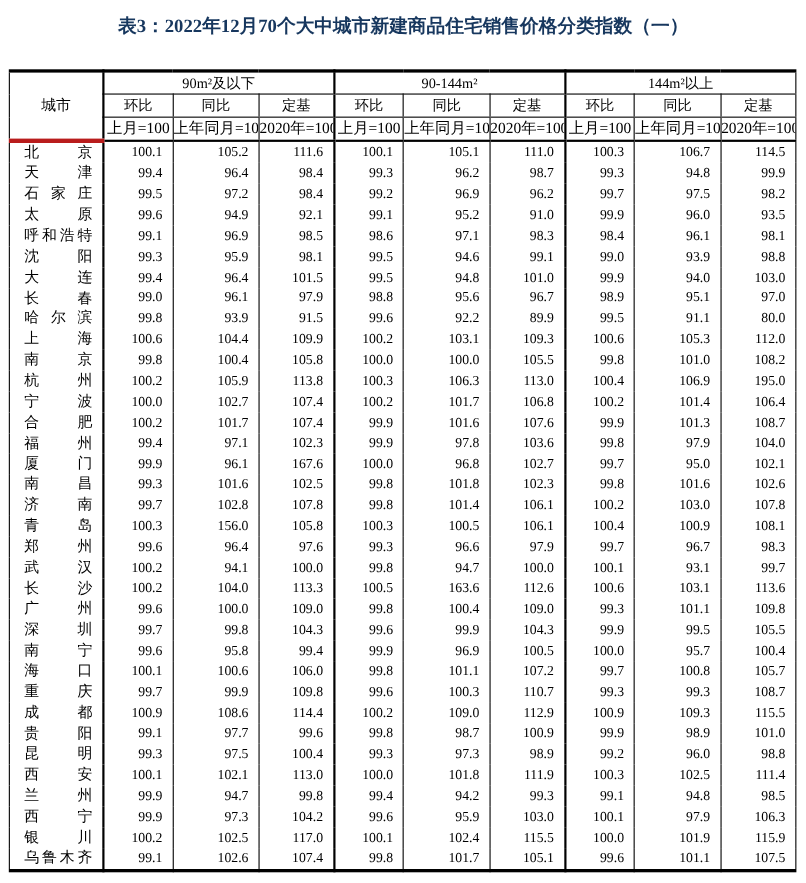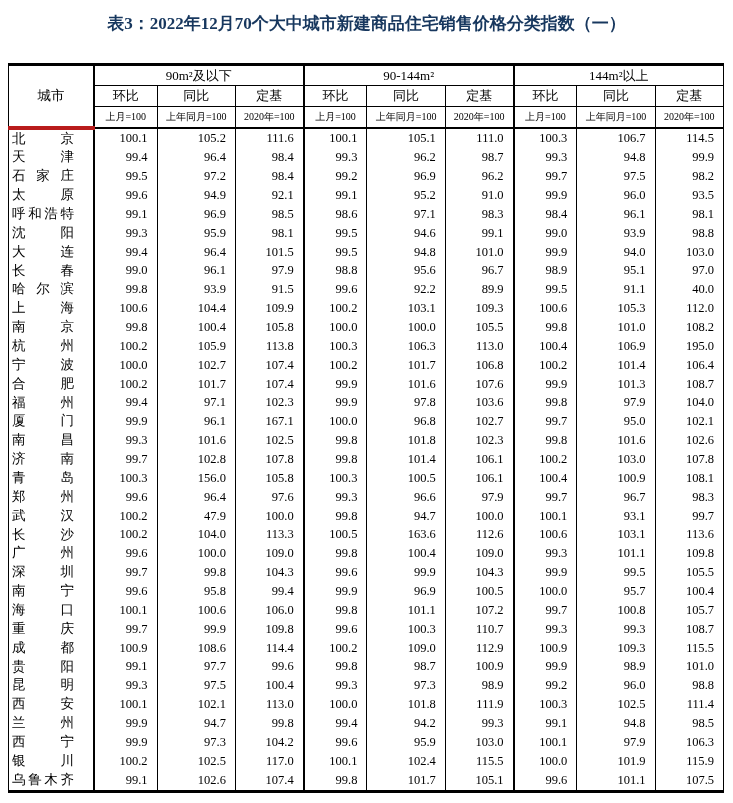--- a/index.html
+++ b/index.html
@@ -42,40 +42,40 @@
     text-align: center;
     vertical-align: middle;
     height: 21px;
     font-size: 13px;
     border-left: 1px solid #000;
     border-bottom: 1px solid #000;
     white-space: nowrap;
     overflow: hidden;
     margin-left: 25px;
   }
-  thead tr.basis-row th { font-size: 10px; border-bottom: 2px solid #000; }
+  thead tr.basis-row th { font-size: 14px; border-bottom: 2px solid #000; }
   th.city-th {
     border-bottom: 4px solid #b91c1c;
     border-right: 2px solid #000;
     font-size: 13.5px;
   }
   .g-start { border-left: 2px solid #000 !important; }
 
   tbody td {
     height: 18.86px;
     border-left: 1px solid #000;
     font-size: 12.5px;
     white-space: nowrap;
     overflow: hidden;
     vertical-align: middle;
   }
   tbody td.city {
     border-left: none;
     border-right: 2px solid #000;
-    padding-left: 3px;
+    padding-left: 13px;
     font-size: 13.5px;
     font-family: "Liberation Serif", "DejaVu Serif", serif;
   }
   tbody td.city .city-name {
     display: inline-block;
     width: 62px;
     text-align: justify;
     text-align-last: justify;
     line-height: 18.86px;
   }
@@ -235,21 +235,21 @@
         <tr>
           <td class="city"><span class="city-name">哈尔滨</span></td>
           <td class="num g-start">99.8</td>
           <td class="num">93.9</td>
           <td class="num">91.5</td>
           <td class="num g-start">99.6</td>
           <td class="num">92.2</td>
           <td class="num">89.9</td>
           <td class="num g-start">99.5</td>
           <td class="num">91.1</td>
-          <td class="num">40.0</td>
+          <td class="num">80.0</td>
         </tr>
         <tr>
           <td class="city"><span class="city-name">上海</span></td>
           <td class="num g-start">100.6</td>
           <td class="num">104.4</td>
           <td class="num">109.9</td>
           <td class="num g-start">100.2</td>
           <td class="num">103.1</td>
           <td class="num">109.3</td>
           <td class="num g-start">100.6</td>
@@ -313,21 +313,21 @@
           <td class="num">97.8</td>
           <td class="num">103.6</td>
           <td class="num g-start">99.8</td>
           <td class="num">97.9</td>
           <td class="num">104.0</td>
         </tr>
         <tr>
           <td class="city"><span class="city-name">厦门</span></td>
           <td class="num g-start">99.9</td>
           <td class="num">96.1</td>
-          <td class="num">167.1</td>
+          <td class="num">167.6</td>
           <td class="num g-start">100.0</td>
           <td class="num">96.8</td>
           <td class="num">102.7</td>
           <td class="num g-start">99.7</td>
           <td class="num">95.0</td>
           <td class="num">102.1</td>
         </tr>
         <tr>
           <td class="city"><span class="city-name">南昌</span></td>
           <td class="num g-start">99.3</td>
@@ -372,21 +372,21 @@
           <td class="num g-start">99.3</td>
           <td class="num">96.6</td>
           <td class="num">97.9</td>
           <td class="num g-start">99.7</td>
           <td class="num">96.7</td>
           <td class="num">98.3</td>
         </tr>
         <tr>
           <td class="city"><span class="city-name">武汉</span></td>
           <td class="num g-start">100.2</td>
-          <td class="num">47.9</td>
+          <td class="num">94.1</td>
           <td class="num">100.0</td>
           <td class="num g-start">99.8</td>
           <td class="num">94.7</td>
           <td class="num">100.0</td>
           <td class="num g-start">100.1</td>
           <td class="num">93.1</td>
           <td class="num">99.7</td>
         </tr>
         <tr>
           <td class="city"><span class="city-name">长沙</span></td>

